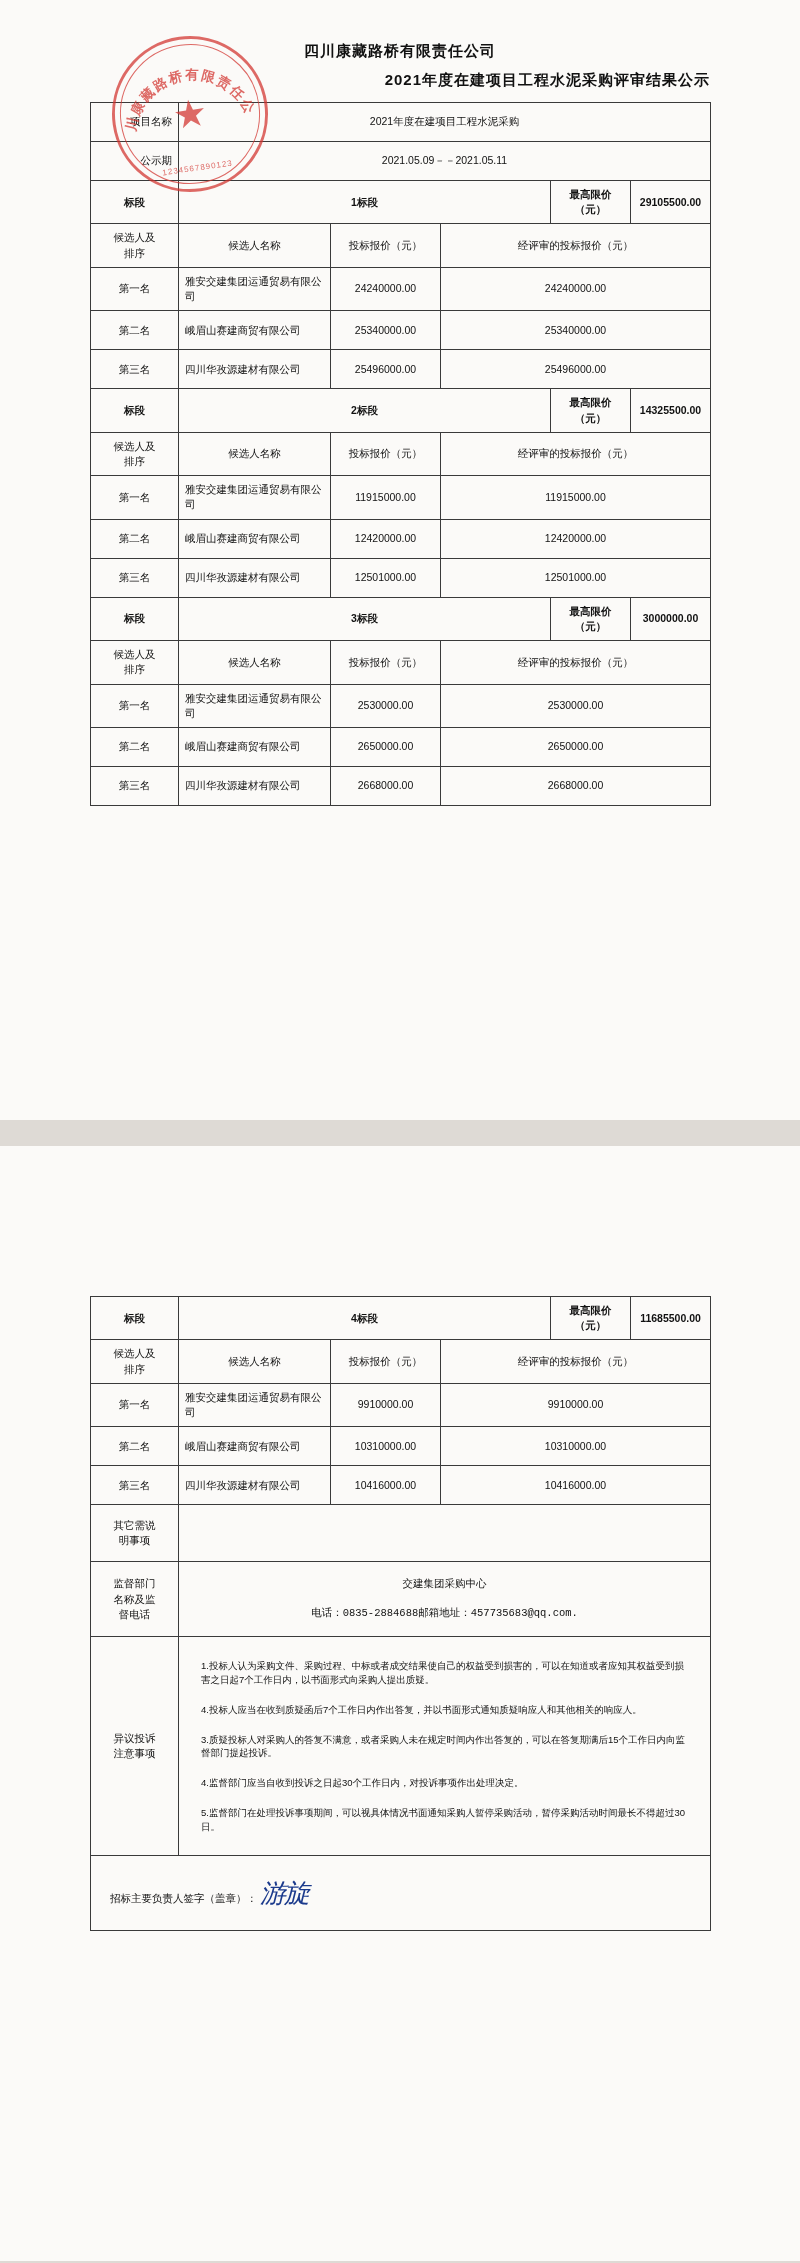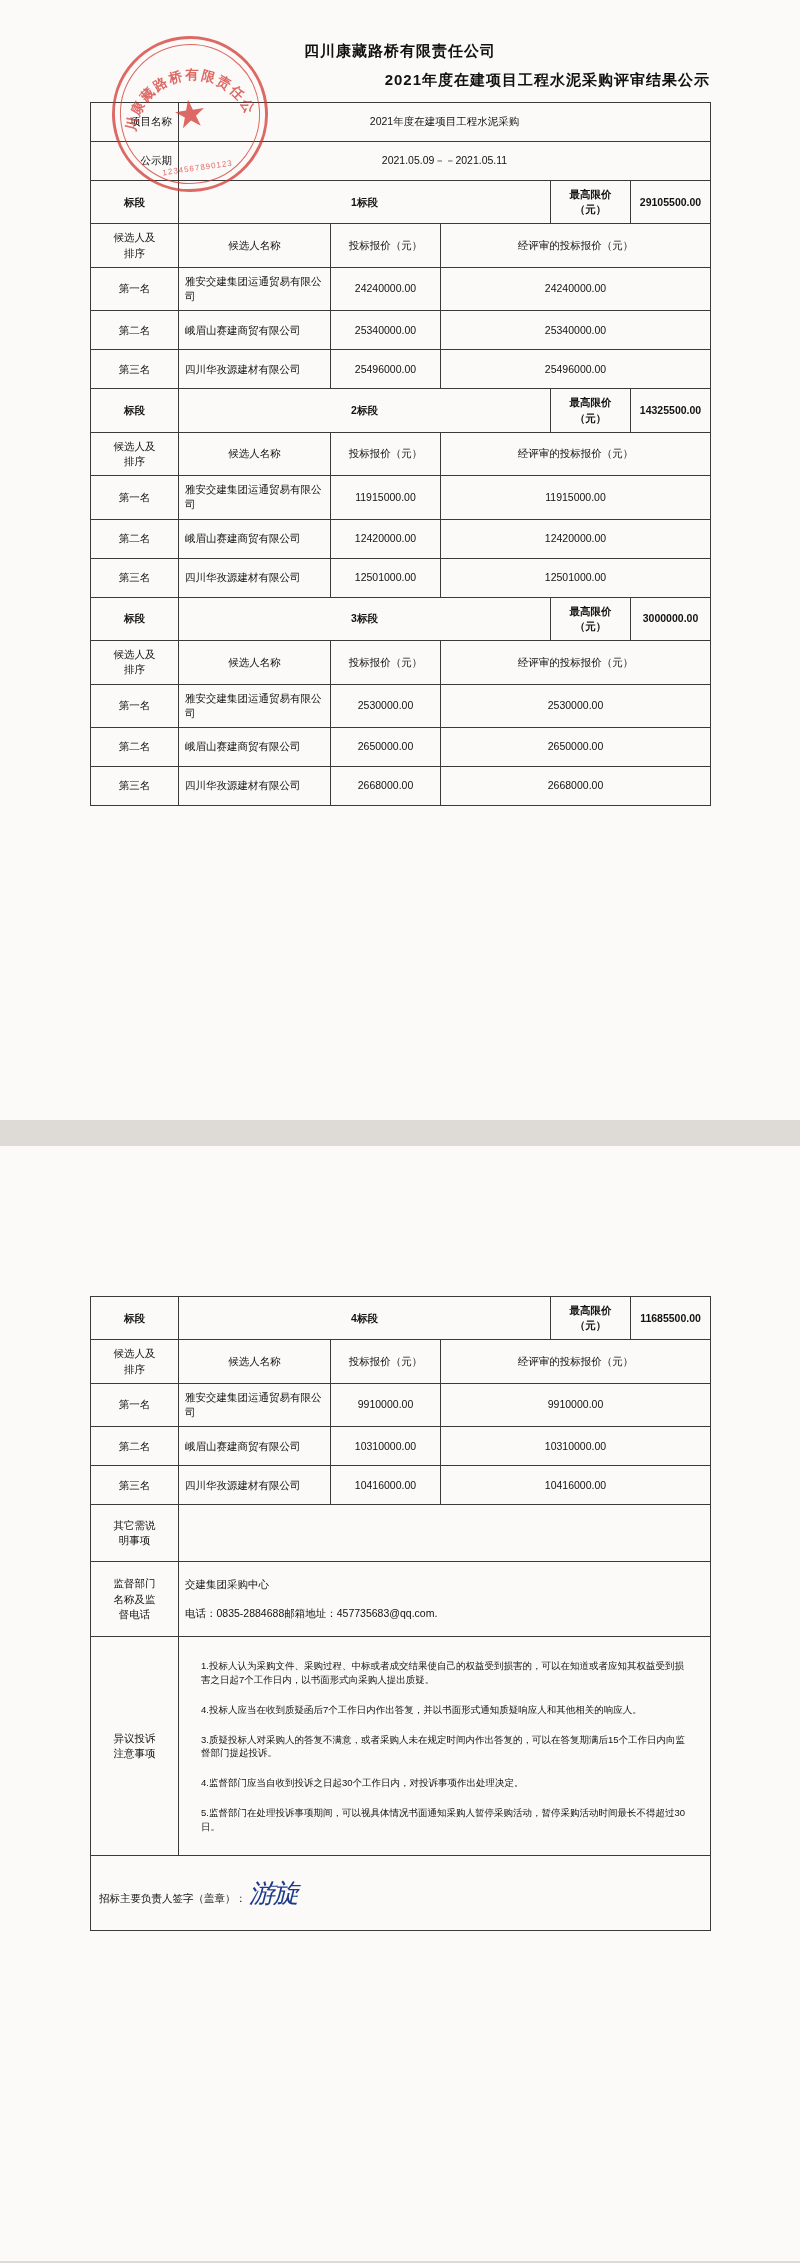--- a/index.html
+++ b/index.html
@@ -125,21 +125,21 @@
     color: #1b3a8c;
     font-style: italic;
     letter-spacing: -2px;
   }
   .notes {
     font-size: 9.5px;
     line-height: 1.65;
     text-align: left;
   }
   .notes div { margin: 16px; }
-  .center-block { text-align: left; }
+  .center-block { text-align: center; font-family: Liberation Mono, monospace; }
 </style>
 </head>
 <body>
 
 <div class="page page1">
 
   <div class="seal" id="seal1">
     <div class="ring"></div>
     <svg class="arc" viewBox="0 0 150 150">
       <defs>
@@ -371,20 +371,20 @@
       <td class="notes" colspan="5">
         <div>1.投标人认为采购文件、采购过程、中标或者成交结果使自己的权益受到损害的，可以在知道或者应知其权益受到损害之日起7个工作日内，以书面形式向采购人提出质疑。</div>
         <div>4.投标人应当在收到质疑函后7个工作日内作出答复，并以书面形式通知质疑响应人和其他相关的响应人。</div>
         <div>3.质疑投标人对采购人的答复不满意，或者采购人未在规定时间内作出答复的，可以在答复期满后15个工作日内向监督部门提起投诉。</div>
         <div>4.监督部门应当自收到投诉之日起30个工作日内，对投诉事项作出处理决定。</div>
         <div>5.监督部门在处理投诉事项期间，可以视具体情况书面通知采购人暂停采购活动，暂停采购活动时间最长不得超过30日。</div>
       </td>
     </tr>
 
     <tr>
-      <td class="l" colspan="6" style="height:62px; padding-left:8px;">
+      <td class="l" colspan="6" style="height:62px; padding-left:19px;">
         <span>招标主要负责人签字（盖章）：</span>
         <span class="sign-script">游旋</span>
       </td>
     </tr>
   </tbody>
     </table>
 </div>
 
 </body></html>

